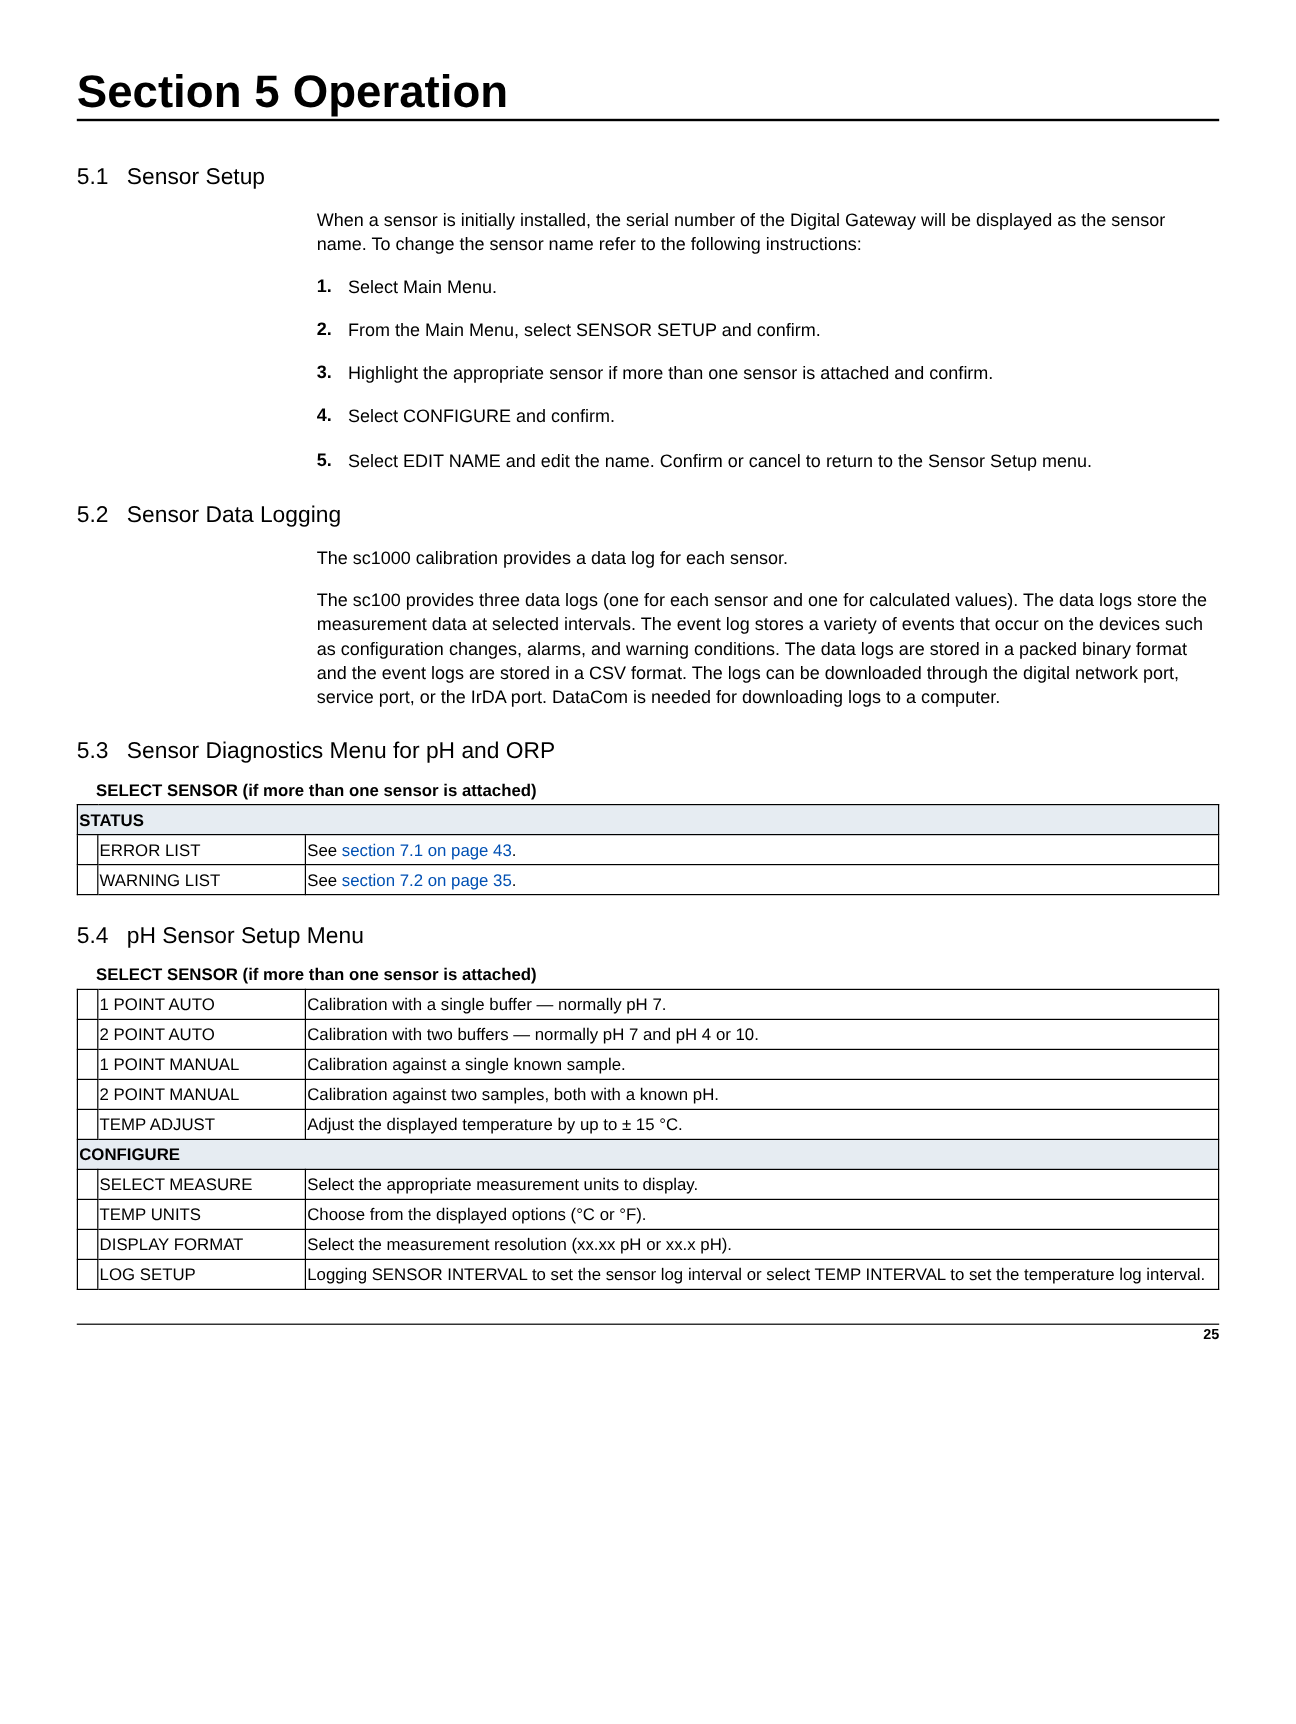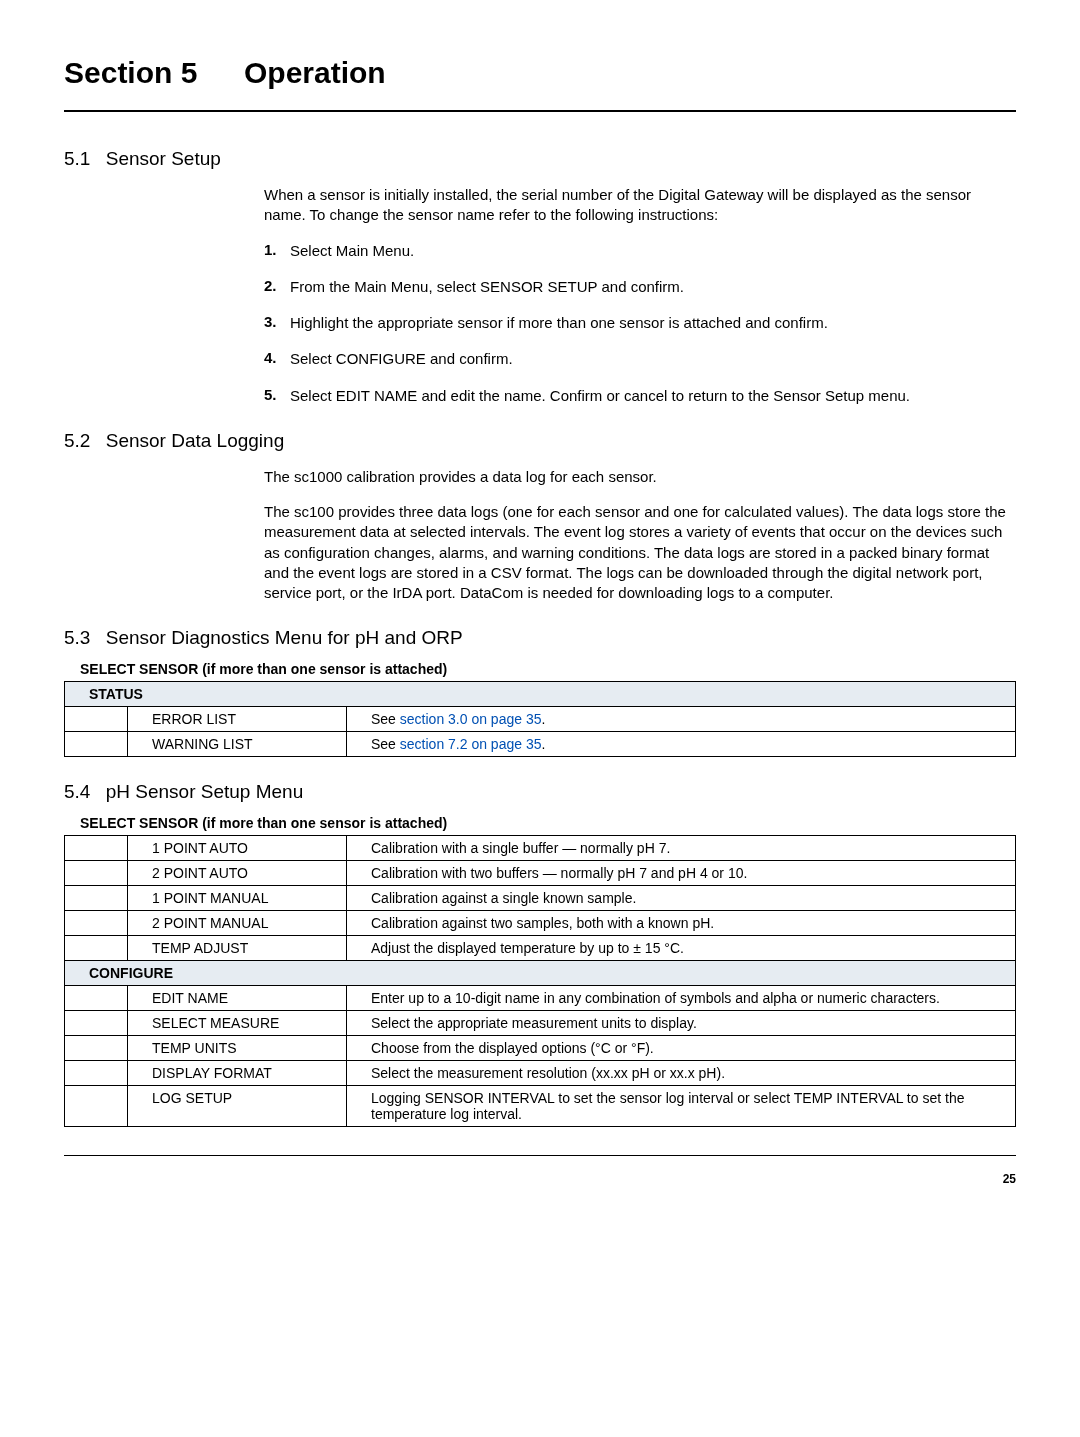--- a/index.html
+++ b/index.html
@@ -5,24 +5,24 @@
   body {
     font-family: Arial, Helvetica, sans-serif;
     margin: 0;
     padding: 56px 64px 30px 64px;
     width: 1080px;
     box-sizing: border-box;
     color: #000;
     background: #fff;
   }
   .section-title {
-    font-size: 30px;
+    font-size: 38px;
     font-weight: bold;
     border-bottom: 2px solid #000;
-    padding-bottom: 20px;
+    padding-bottom: 0;
     margin-bottom: 36px;
   }
   .section-number { display:inline-block; width: 180px; }
   h2.subheading {
     font-size: 19px;
     font-weight: normal;
     margin: 24px 0 12px 0;
   }
   h2.subheading .num { display:inline-block; margin-right: 10px; }
   .body-text {
@@ -54,38 +54,38 @@
     margin: 10px 0 4px 16px;
   }
   table {
     border-collapse: collapse;
     width: 100%;
     font-size: 14px;
     margin-bottom: 6px;
   }
   table td, table th {
     border: 1px solid #000;
-    padding: 4px 24px;
+    padding: 4px 1px;
     text-align: left;
     vertical-align: top;
   }
   .header-row td {
     background: #e6ecf2;
     font-weight: bold;
   }
   .sub-col { width: 14px; border-right: none; }
   .name-col { width: 170px; }
   a.xref { color: #0050b3; text-decoration: none; }
   .footer {
     border-top: 1.5px solid #000;
     margin-top: 28px;
     text-align: right;
     font-size: 12px;
     font-weight: bold;
-    padding-top: 16px;
+    padding-top: 1px;
   }
 </style>
 </head>
 <body>
 
 <div class="section-title">
   <span class="section-number">Section 5</span><span>Operation</span>
 </div>
 
 <h2 class="subheading">
@@ -129,21 +129,21 @@
 </h2>
 <div class="table-caption">SELECT SENSOR (if more than one sensor is attached)</div>
 <table>
   <tbody>
       <tr class="header-row">
     <td colspan="3">STATUS</td>
   </tr>
   <tr>
     <td class="sub-col"></td>
     <td class="name-col">ERROR LIST</td>
-    <td><span>See </span><a class="xref">section 3.0 on page 35</a><span>.</span></td>
+    <td><span>See </span><a class="xref">section 7.1 on page 43</a><span>.</span></td>
   </tr>
   <tr>
     <td class="sub-col"></td>
     <td class="name-col">WARNING LIST</td>
     <td><span>See </span><a class="xref">section 7.2 on page 35</a><span>.</span></td>
   </tr>
 </tbody>
   </table>
 
 <h2 class="subheading">
@@ -176,25 +176,20 @@
   <tr>
         <td class="sub-col"></td>
         <td class="name-col">TEMP ADJUST</td>
         <td>Adjust the displayed temperature by up to ± 15 °C.</td>
       </tr>
   <tr class="header-row">
     <td colspan="3">CONFIGURE</td>
   </tr>
   <tr>
         <td class="sub-col"></td>
-        <td class="name-col">EDIT NAME</td>
-        <td>Enter up to a 10-digit name in any combination of symbols and alpha or numeric characters.</td>
-      </tr>
-  <tr>
-        <td class="sub-col"></td>
         <td class="name-col">SELECT MEASURE</td>
         <td>Select the appropriate measurement units to display.</td>
       </tr>
   <tr>
         <td class="sub-col"></td>
         <td class="name-col">TEMP UNITS</td>
         <td>Choose from the displayed options (°C or °F).</td>
       </tr>
   <tr>
         <td class="sub-col"></td>

